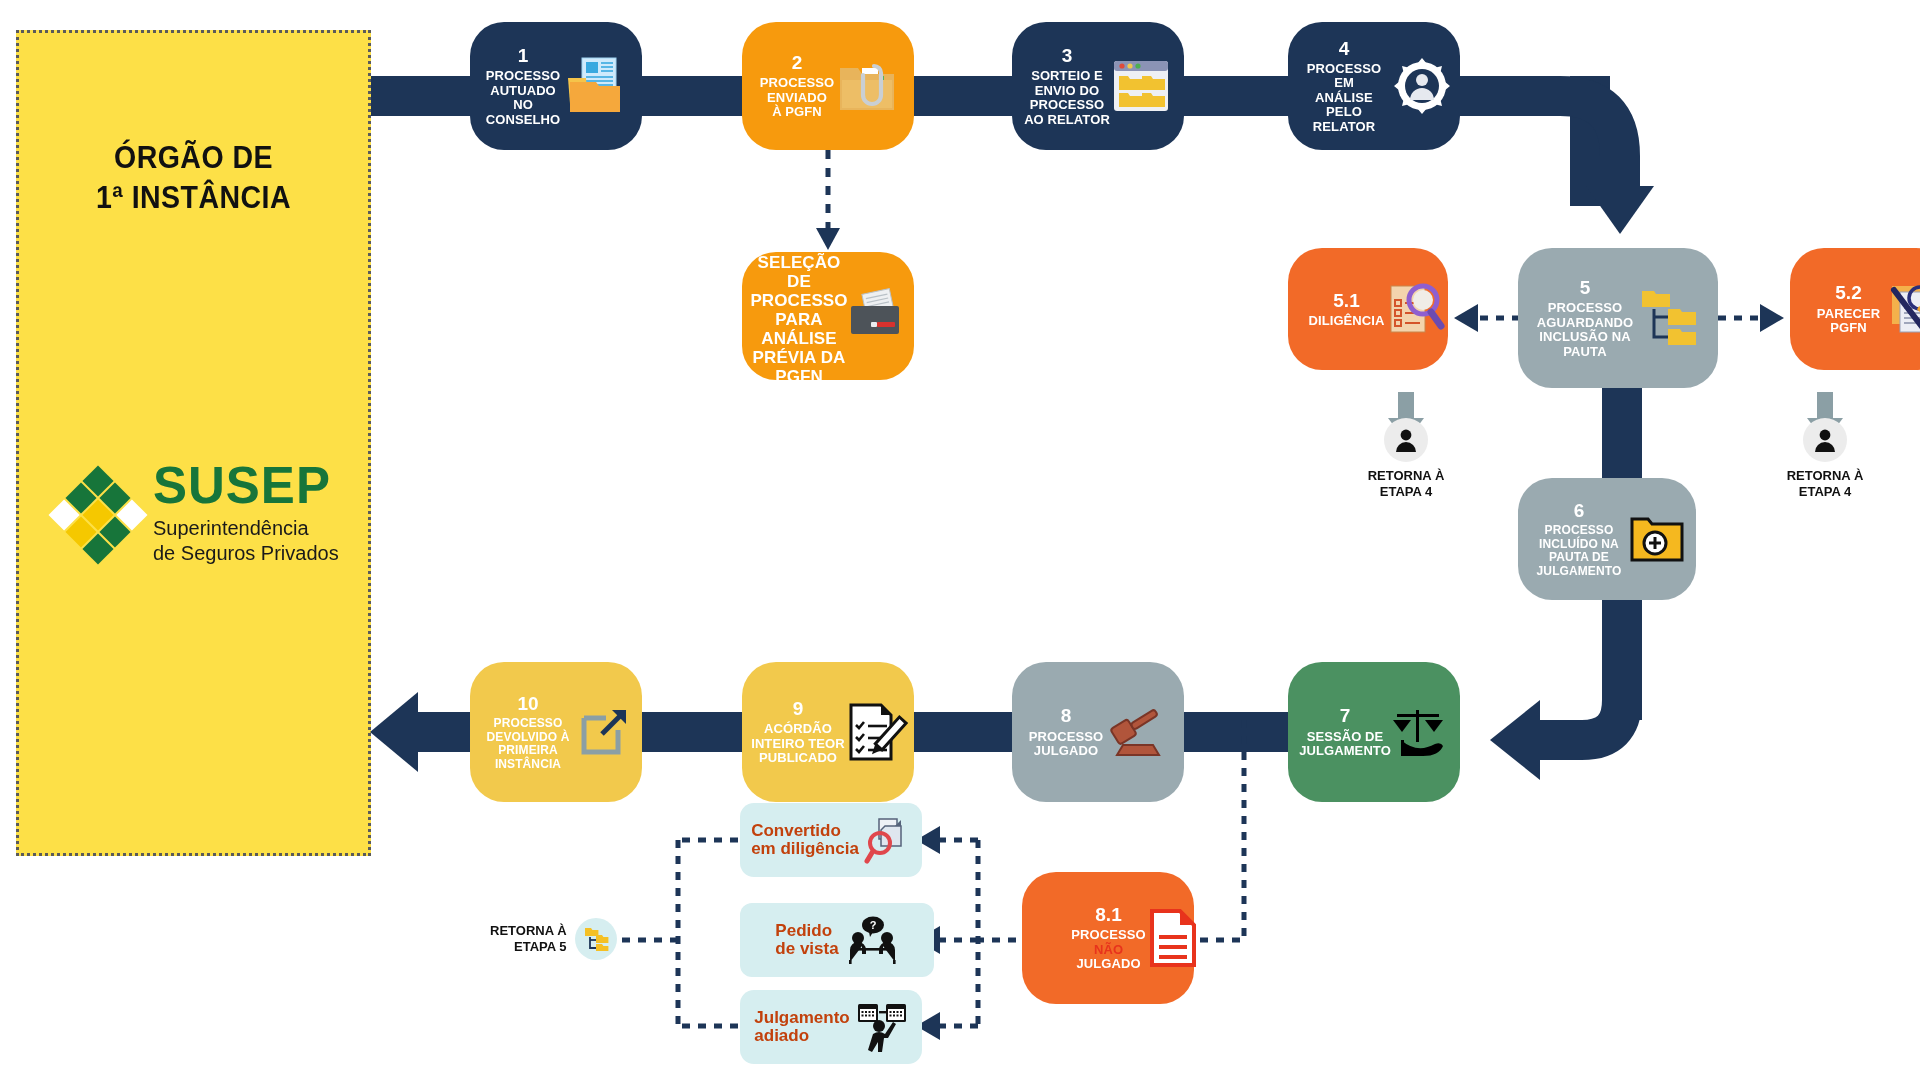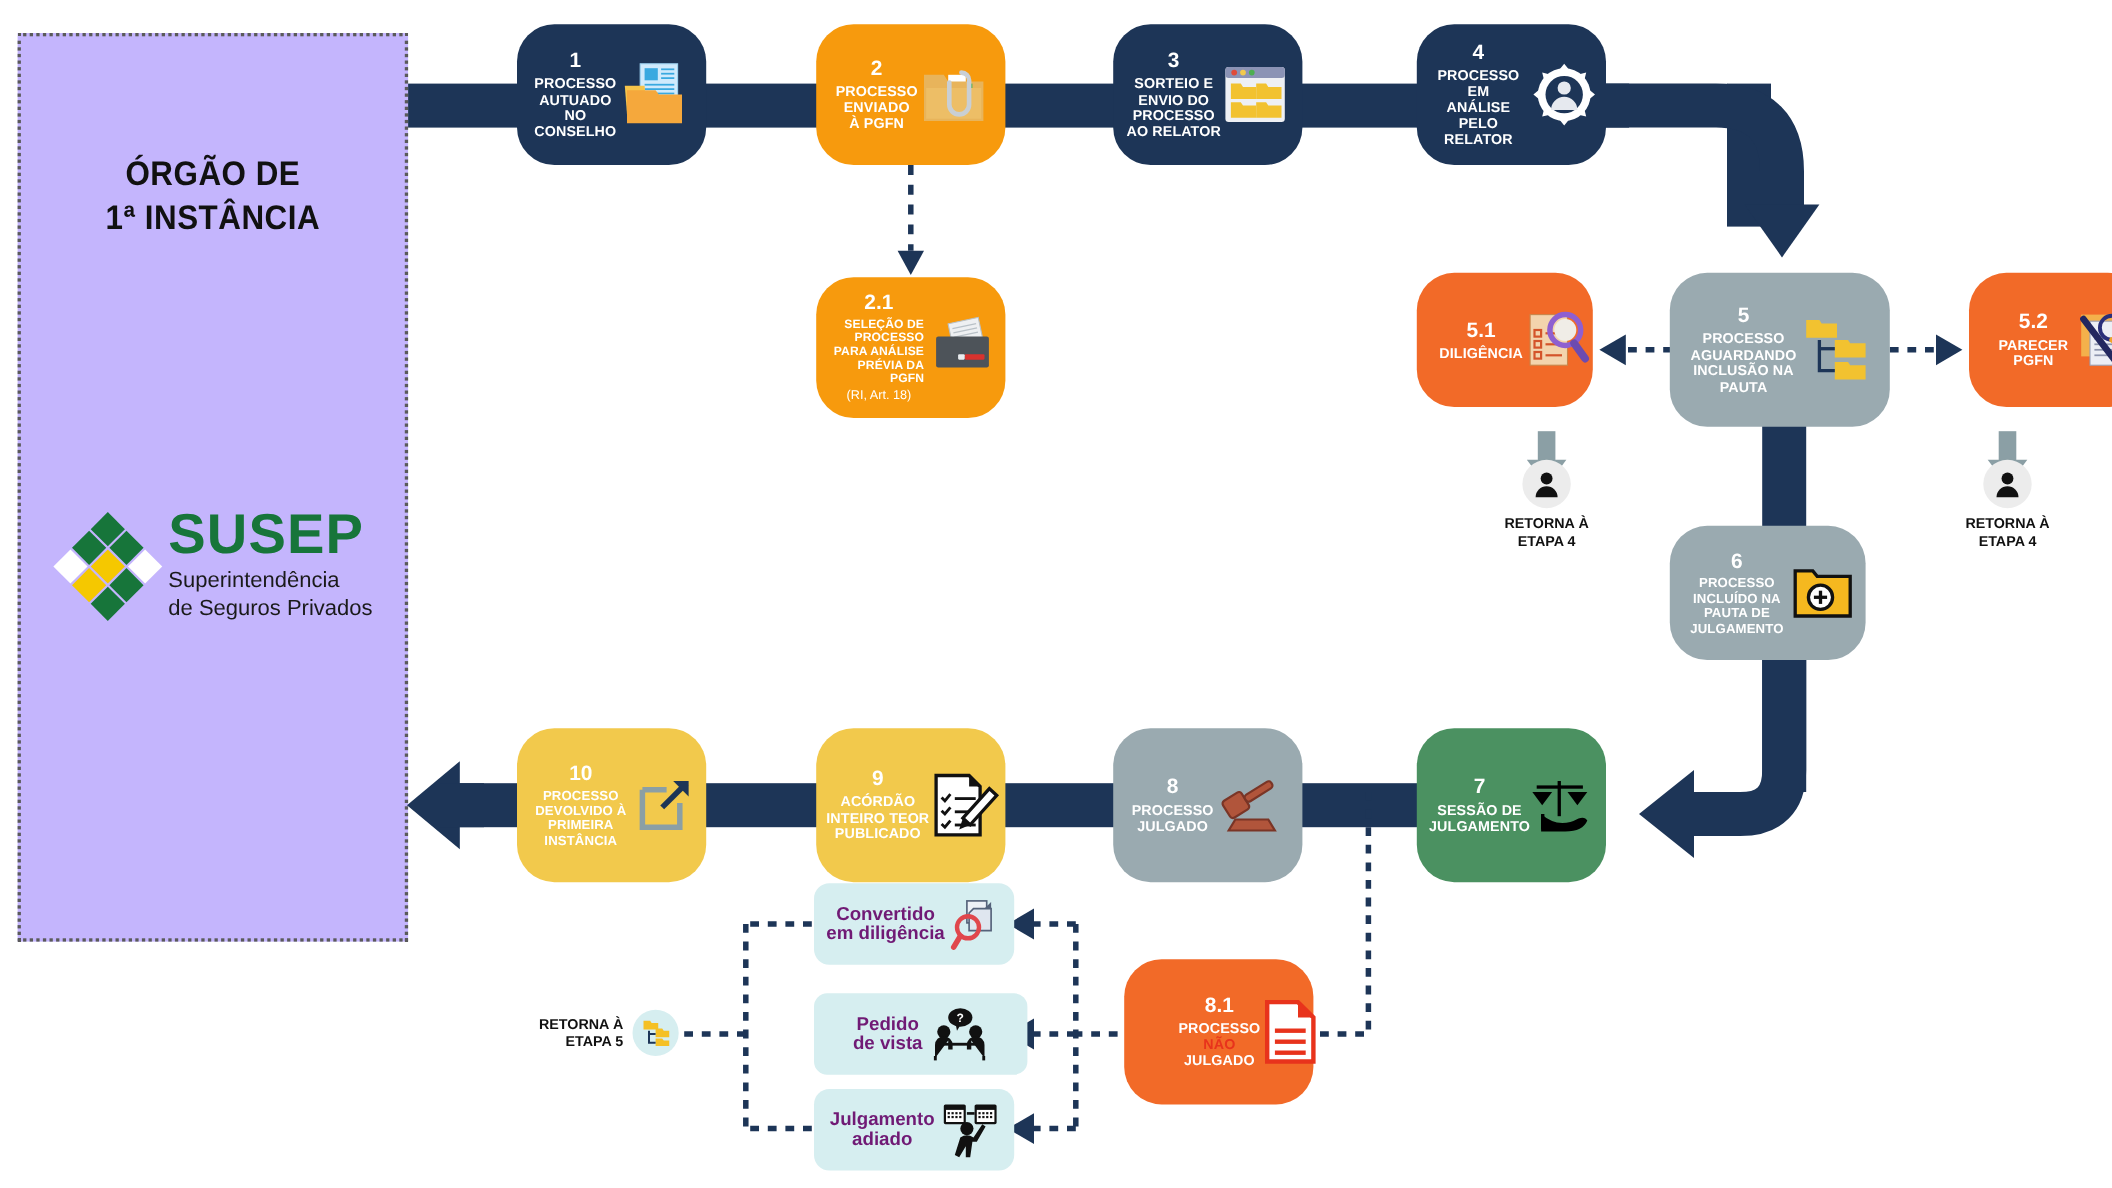--- a/index.html
+++ b/index.html
@@ -9,21 +9,21 @@
     font-family: "Liberation Sans", sans-serif;
     overflow: hidden;
   }
   #stage { position: relative; width: 1920px; height: 1080px; }
 
   
   .left-panel {
     position: absolute;
     left: 16px; top: 30px;
     width: 355px; height: 826px;
-    background: #c4b5fd;
+    background: #fde047;
     border: 3px dotted #5a5a5a;
   }
   .panel-title {
     position: absolute; top: 105px; left: 0; width: 100%;
     text-align: center;
     font-family: "Liberation Sans Narrow", "Liberation Sans", sans-serif;
     font-weight: bold;
     font-size: 31px;
     line-height: 1.28;
     letter-spacing: .5px;
@@ -79,22 +79,22 @@
 
   
   .branch {
     position: absolute;
     background: #d6eef0;
     border-radius: 14px;
     display: flex; align-items: center; justify-content: center;
     gap: 6px;
   }
   .branch .btxt {
-    font-weight: bold; font-size: 17px; color: #701a75;
-    line-height: 1.08; text-align: center;
+    font-weight: bold; font-size: 17px; color: #c2410c;
+    line-height: 1.08; text-align: left;
   }
 
   
   .return-marker { position: absolute; text-align: center; }
   .return-circle {
     width: 44px; height: 44px; border-radius: 50%;
     background: #ececec; margin: 0 auto;
     display: flex; align-items: center; justify-content: center;
   }
   .return-label {
@@ -239,21 +239,21 @@
         <path d="M6 22 h50 v28 H6 Z" fill="#edbe66"></path>
         <rect x="44" y="18" width="4" height="4" fill="#4caf50"></rect>
         <path d="M38 8 a7 7 0 0 1 7 7 v22 a9 9 0 0 1 -18 0 v-20" fill="none" stroke="#c9cfd4" stroke-width="4.2" stroke-linecap="round"></path>
       </svg>
     </div>
   </div>
 
   <div class="node orange" style="left:742px; top:252px; width:172px; height:128px;">
     <div class="ntext" style="width:96px;">
       <div class="nnum">2.1</div>
-      <div class="nlabel" style="white-space:pre-line; font-size:11px;text-align:right;">SELEÇÃO DE
+      <div class="nlabel" style="white-space:pre-line; font-size:17px;">SELEÇÃO DE
 PROCESSO
 PARA ANÁLISE
 PRÉVIA DA
 PGFN</div>
       <div class="nsub">(RI, Art. 18)</div>
     </div>
     <div class="nicon">
       <svg width="58" height="56" viewBox="0 0 58 56">
         <g transform="rotate(-12 28 20)">
           <rect x="18" y="4" width="28" height="22" fill="#eef0f2" stroke="#b9c1c7"></rect>

